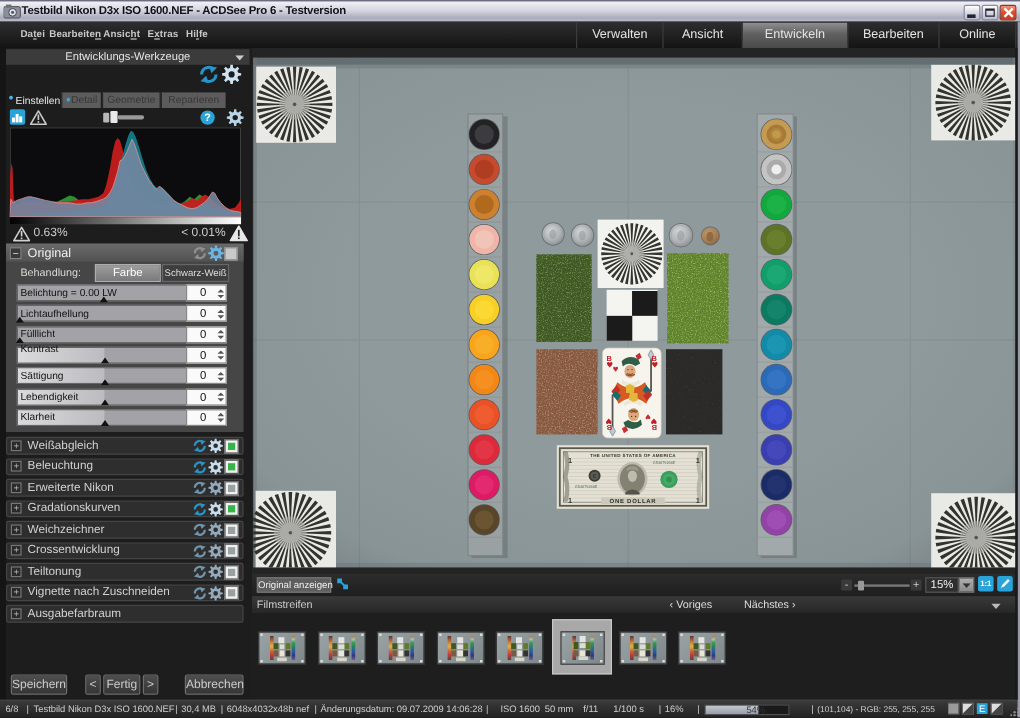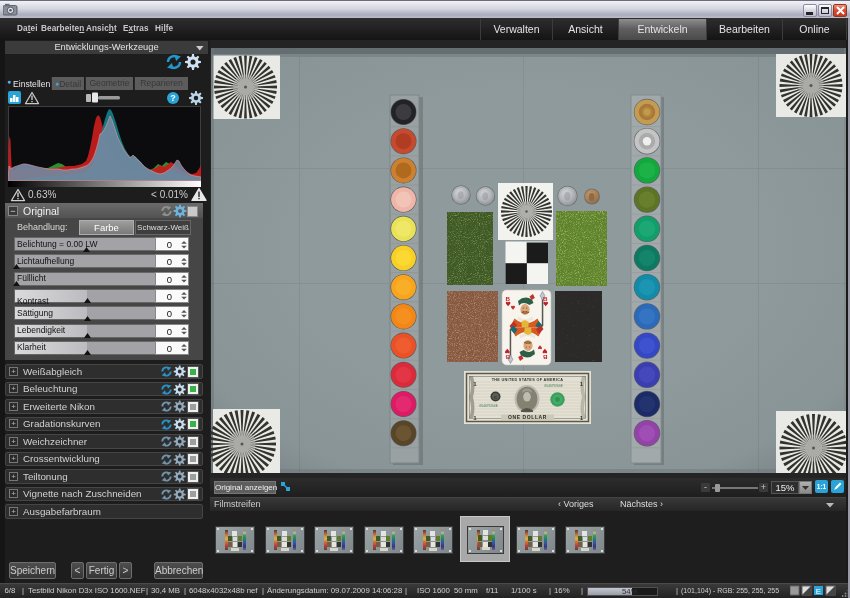--- a/index.html
+++ b/index.html
@@ -5,20 +5,21 @@
 .abs{position:absolute}
 .nw{white-space:nowrap}
 </style></head><body>
 <div class="abs" style="left:0;top:0;width:850px;height:18px;background:linear-gradient(#f2f2f5 0%,#d4d6e0 45%,#aaacbe 82%,#bcbeca 100%);border-top:1px solid #6a6c82">
     <svg class="abs" style="left:3px;top:2px" width="15" height="13">
       <rect x="0" y="2.5" width="14" height="9.5" rx="1.5" fill="#8a8f9a" stroke="#4a4f5a" stroke-width="0.8"></rect>
       <rect x="2" y="0.8" width="4.5" height="2.5" fill="#6a6f7a"></rect>
       <circle cx="7.5" cy="7.3" r="3.2" fill="#dfe3ea" stroke="#3a3f48" stroke-width="0.8"></circle>
       <circle cx="7.5" cy="7.3" r="1.3" fill="#555a64"></circle>
     </svg>
+    <div class="abs nw" style="left:18px;top:3px;font-size:9.5px;font-weight:bold;color:#101018;letter-spacing:-0.2px">Testbild Nikon D3x ISO 1600.NEF - ACDSee Pro 6 - Testversion</div>
     <div class="abs" style="left:803px;top:2.5px;width:14px;height:13px;background:linear-gradient(#ffffff,#d8d9e2 50%,#bcbecd);border:1px solid #8a8ca2;border-radius:2px"></div>
     <div class="abs" style="left:818px;top:2.5px;width:14px;height:13px;background:linear-gradient(#ffffff,#d8d9e2 50%,#bcbecd);border:1px solid #8a8ca2;border-radius:2px"></div>
     <div class="abs" style="left:806px;top:11px;width:7px;height:2.5px;background:#24242c"></div>
     <div class="abs" style="left:821px;top:5.5px;width:8px;height:7px;border:1.6px solid #24242c;border-top-width:2.4px"></div>
     <div class="abs" style="left:833px;top:2.5px;width:14px;height:13px;background:linear-gradient(#f09277,#dd4f33 45%,#c83a1e);border:1px solid #8a3a28;border-radius:2px"></div>
     <svg class="abs" style="left:836px;top:5px" width="9" height="9">
       <path d="M1 1 L8 8 M8 1 L1 8" stroke="#fff" stroke-width="2"></path>
     </svg>
   </div>
 <div class="abs" style="left:0;top:18px;width:850px;height:22px;background:linear-gradient(#2e2e2e,#141414)"></div>
@@ -140,21 +141,21 @@
     <svg class="abs" style="left:13px;top:241.10000000000002px" width="7" height="5">
       <path d="M3.5 0 L7 5 L0 5 Z" fill="#111"></path>
     </svg>
     <div class="abs" style="left:155px;top:231.60000000000002px;width:34px;height:14px;background:#fafafa;border:1px solid #888;font-size:9.5px;color:#111;text-align:center;line-height:13px">0&nbsp;&nbsp;</div>
     <svg class="abs" style="left:181px;top:235.10000000000002px" width="6" height="8">
       <path d="M3 0 L5.8 2.8 L0.2 2.8 Z" fill="#555"></path>
       <path d="M3 7.6 L5.8 4.8 L0.2 4.8 Z" fill="#555"></path>
     </svg>
     <div class="abs" style="left:14px;top:248.90000000000003px;width:175px;height:14px;background:#a3a3a7;border:1px solid #666"></div>
     <div class="abs" style="left:15px;top:249.90000000000003px;width:72px;height:12px;background:linear-gradient(90deg,#dadadc,#bcbcc0)"></div>
-    <div class="abs nw" style="left:17px;top:256px;font-size:8.5px;color:#111">Kontrast</div>
+    <div class="abs nw" style="left:17px;top:245px;font-size:8.5px;color:#111">Kontrast</div>
     <svg class="abs" style="left:84px;top:258.40000000000003px" width="7" height="5">
       <path d="M3.5 0 L7 5 L0 5 Z" fill="#111"></path>
     </svg>
     <div class="abs" style="left:155px;top:248.90000000000003px;width:34px;height:14px;background:#fafafa;border:1px solid #888;font-size:9.5px;color:#111;text-align:center;line-height:13px">0&nbsp;&nbsp;</div>
     <svg class="abs" style="left:181px;top:252.40000000000003px" width="6" height="8">
       <path d="M3 0 L5.8 2.8 L0.2 2.8 Z" fill="#555"></path>
       <path d="M3 7.6 L5.8 4.8 L0.2 4.8 Z" fill="#555"></path>
     </svg>
     <div class="abs" style="left:14px;top:266.20000000000005px;width:175px;height:14px;background:#a3a3a7;border:1px solid #666"></div>
     <div class="abs" style="left:15px;top:267.20000000000005px;width:72px;height:12px;background:linear-gradient(90deg,#dadadc,#bcbcc0)"></div>

